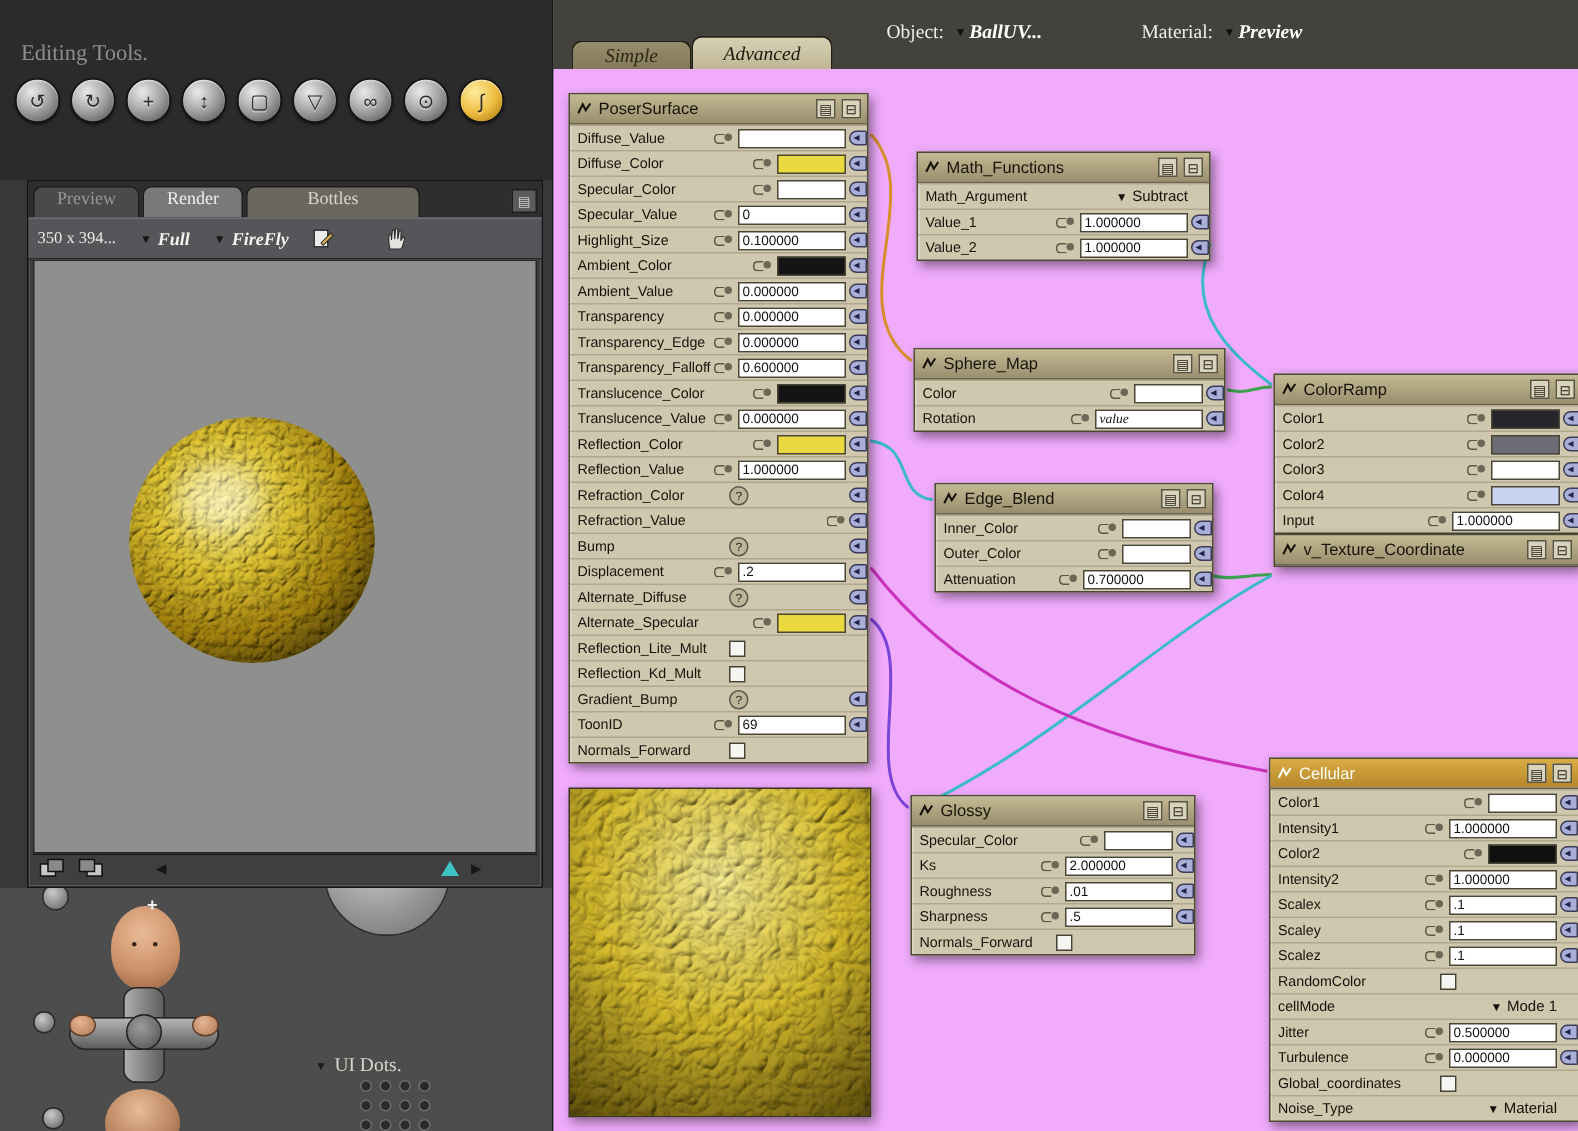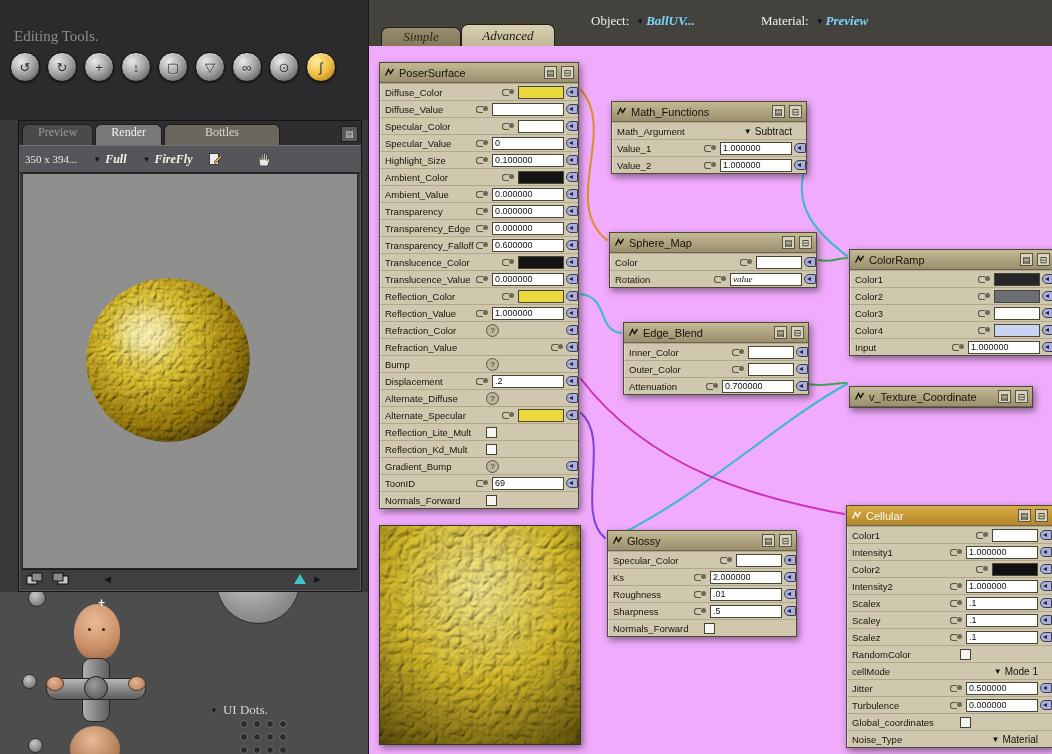--- a/index.html
+++ b/index.html
@@ -76,21 +76,21 @@
   
   .right-col{position:absolute;left:368px;top:0;width:684px;height:754px;background:#8f8f97;border-left:1px solid #19191b;box-sizing:border-box;}
   .mat-topbar{position:relative;height:46px;background:#43423c;border-bottom:1px solid #1c1b16;}
   .mtab{position:absolute;bottom:0;text-align:center;font:italic 13px "Liberation Serif",serif;cursor:pointer;
         border:1px solid #211f18;border-bottom:none;border-radius:7px 7px 0 0;}
   .mtab.simple{left:12px;width:78px;height:18px;line-height:18px;background:linear-gradient(#978d6d,#847a5b);color:#2c2818;}
   .mtab.advanced{left:92px;width:92px;height:21px;line-height:21px;background:linear-gradient(#d7d0b5,#bfb795);color:#1c180c;}
   .sel-group{position:absolute;top:13px;display:flex;align-items:center;font:13px "Liberation Serif",serif;color:#f0efe8;cursor:pointer;}
   .sel-group.obj{left:222px;} .sel-group.mat{left:392px;}
   .sel-label{margin-right:7px;} .sel-group .caret{color:#0f0f0b;margin-right:2px;}
-  .sel-value{font-style:italic;font-weight:bold;color:#7dd3fc;}
+  .sel-value{font-style:italic;font-weight:bold;color:#ffffff;}
   .node-canvas{position:absolute;left:0;top:46px;width:683px;height:708px;background:#f0abfc;overflow:hidden;}
   .wires{position:absolute;left:0;top:0;}
   
   .node{position:absolute;background:#cfc7ae;border:1px solid #4d4937;box-sizing:border-box;
         box-shadow:2px 3px 7px rgba(0,0,0,.45), inset 1px 1px 0 rgba(255,255,255,.35);}
   .node-header{height:19px;display:flex;align-items:center;gap:4px;padding:0 4px;color:#17130a;
                background:linear-gradient(#c3b992,#9b8f6f);border-bottom:1px solid #6a6450;cursor:pointer;}
   .node-header.gold{background:linear-gradient(#d9ac44,#b5872a);color:#fdfdf6;}
   .zigzag{flex:0 0 auto;}
   .node-title{flex:1;font-size:11px;white-space:nowrap;overflow:hidden;}
@@ -321,32 +321,32 @@
     <div class="node" style="left: 10px; top: 16px; width: 200px;">
           <div class="node-header">
             <svg width="11" height="11" class="zigzag">
               <path d="M1.5 8.5 L4.5 2.5 L6.5 6.5 L9.5 2" fill="none" stroke="currentColor" stroke-width="1.4"></path>
             </svg>
             <span class="node-title">PoserSurface</span>
             <span class="hicon">▤</span>
             <span class="hicon">⊟</span>
           </div>
           <div class="node-row">
+            <span class="row-label">Diffuse_Value</span>
+            <span class="zone">
+              <span class="plug"></span>
+              <span class="vbox"></span>
+            </span>
+            <span class="conn"></span>
+          </div>
+          <div class="node-row">
             <span class="row-label">Diffuse_Color</span>
             <span class="zone">
               <span class="plug"></span>
               <span class="swatch" style="background: rgb(234, 217, 62);"></span>
-            </span>
-            <span class="conn"></span>
-          </div>
-          <div class="node-row">
-            <span class="row-label">Diffuse_Value</span>
-            <span class="zone">
-              <span class="plug"></span>
-              <span class="vbox"></span>
             </span>
             <span class="conn"></span>
           </div>
           <div class="node-row">
             <span class="row-label">Specular_Color</span>
             <span class="zone">
               <span class="plug"></span>
               <span class="swatch" style="background: rgb(255, 255, 255);"></span>
             </span>
             <span class="conn"></span>
@@ -653,21 +653,21 @@
           </div>
           <div class="node-row">
             <span class="row-label">Input</span>
             <span class="zone">
               <span class="plug"></span>
               <span class="vbox">1.000000</span>
             </span>
             <span class="conn"></span>
           </div>
         </div>
-        <div class="node" style="left: 480px; top: 340px; width: 184px;">
+        <div class="node" style="left: 480px; top: 310px; width: 204px;">
           <div class="node-header">
             <svg width="11" height="11" class="zigzag">
               <path d="M1.5 8.5 L4.5 2.5 L6.5 6.5 L9.5 2" fill="none" stroke="currentColor" stroke-width="1.4"></path>
             </svg>
             <span class="node-title">v_Texture_Coordinate</span>
             <span class="hicon">▤</span>
             <span class="hicon">⊟</span>
           </div>
         </div>
         <div class="node" style="left: 238px; top: 484px; width: 190px;">

